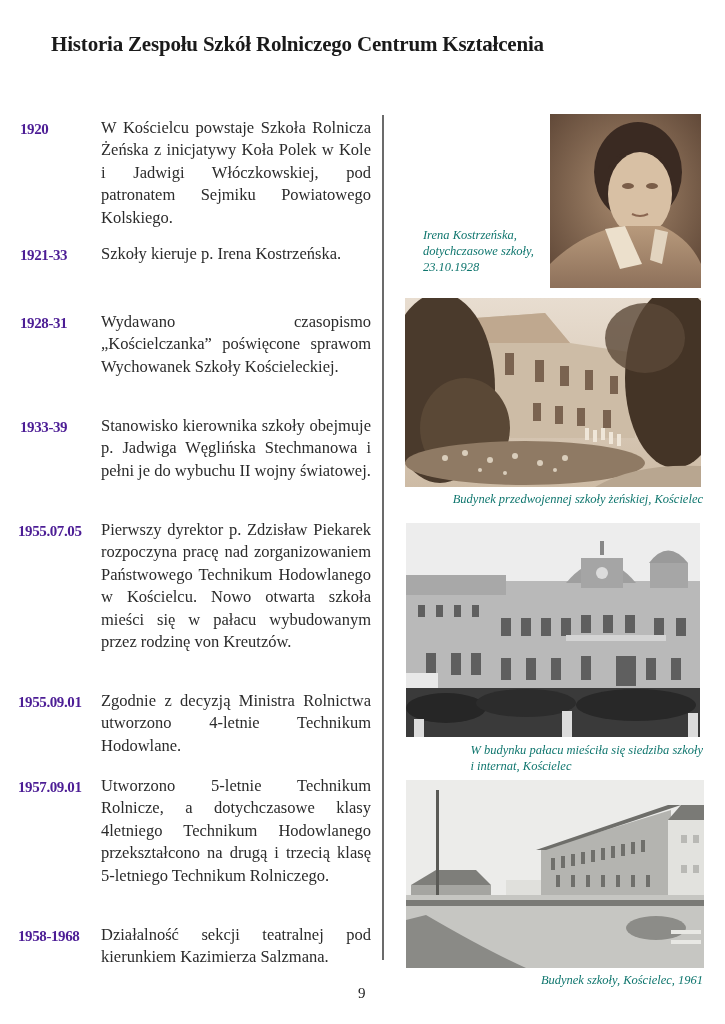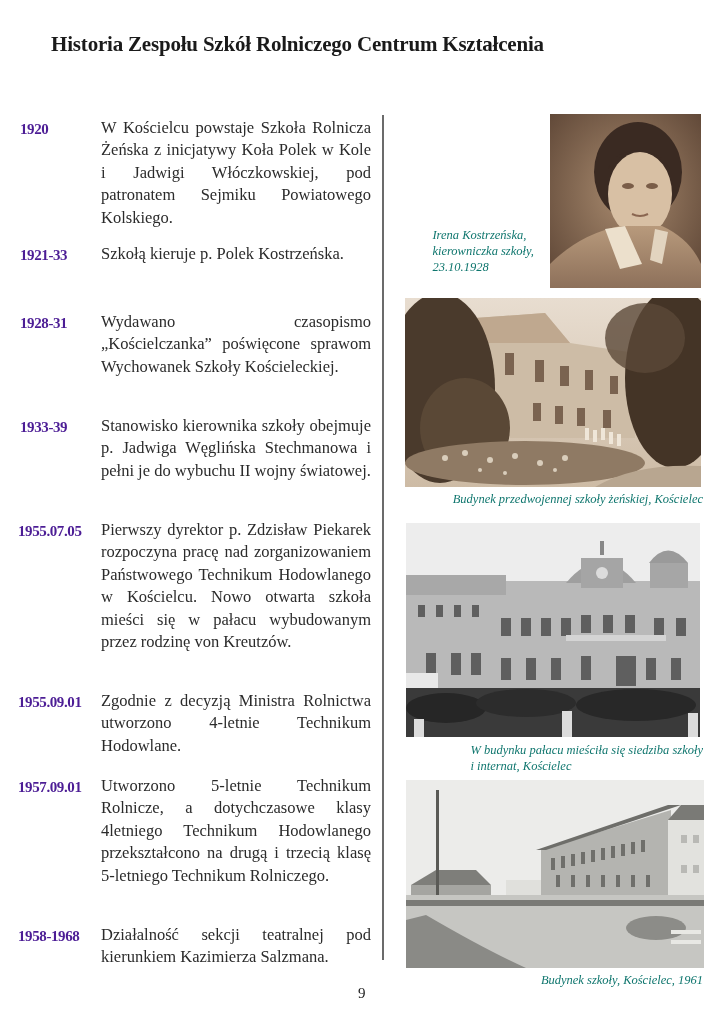--- a/index.html
+++ b/index.html
@@ -33,21 +33,21 @@
 
 <div>
   <div class="entry">
     <span class="year" style="left:20px; top:121px;">1920</span>
     <div class="text" style="top:117px; letter-spacing:0;">
       <span>W Kościelcu powstaje Szkoła Rolnicza Żeńska z inicjatywy Koła Polek w Kole i Jadwigi Włóczkowskiej, pod patronatem Sejmiku Powiatowego Kolskiego.</span>
     </div>
   </div>
   <div class="entry">
     <span class="year" style="left:20px; top:247px;">1921-33</span>
-    <div class="text" style="top:243px;">Szkołą kieruje p. Polek Kostrzeńska.</div>
+    <div class="text" style="top:243px;">Szkoły kieruje p. Irena Kostrzeńska.</div>
   </div>
   <div class="entry">
     <span class="year" style="left:20px; top:315px;">1928-31</span>
     <div class="text" style="top:311px;">Wydawano czasopismo „Kościelczanka” poświęcone sprawom Wychowanek Szkoły Kościeleckiej.</div>
   </div>
   <div class="entry">
     <span class="year" style="left:20px; top:419px;text-align:center;">1933-39</span>
     <div class="text" style="top:415px;">Stanowisko kierownika szkoły obejmuje p. Jadwiga Węglińska Stechmanowa i pełni je do wybuchu II wojny światowej.</div>
   </div>
   <div class="entry">
@@ -92,21 +92,21 @@
 
     <rect x="78" y="115" width="24" height="20" fill="#cdb396"></rect>
     <path d="M0 174 L0 150 Q30 120 70 112 L112 112 Q140 125 151 150 L151 174 Z" fill="url(#pcoat)"></path>
 
     <path d="M55 115 L75 112 L92 150 L70 155 Z" fill="#ece0cc"></path>
     <path d="M105 115 L118 118 L112 150 L100 146 Z" fill="#e2d4bf"></path>
   </svg>
 </div>
 <div class="caption" style="right:191px; top:227px;">
   <div>Irena Kostrzeńska,</div>
-  <div>kierowniczka szkoły,</div>
+  <div>dotychczasowe szkoły,</div>
   <div>23.10.1928</div>
 </div>
 
 <div class="photo" style="left:405px; top:298px; width:296px; height:189px;">
   <svg width="296" height="189" viewBox="0 0 296 189">
     <defs>
       <linearGradient id="sky1" x1="0" y1="0" x2="0" y2="1">
         <stop offset="0" stop-color="#e8ddd0"></stop>
         <stop offset="1" stop-color="#cdbba5"></stop>
       </linearGradient>

